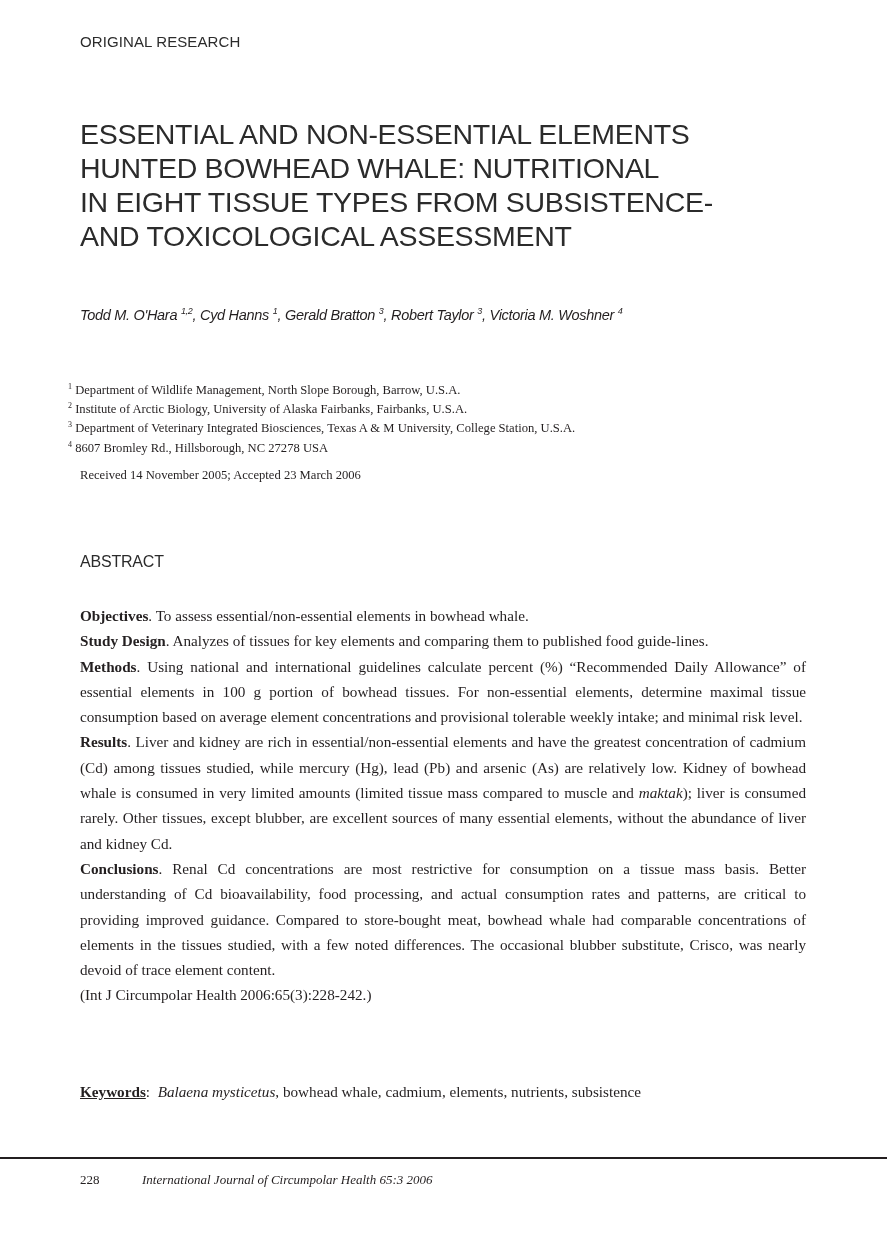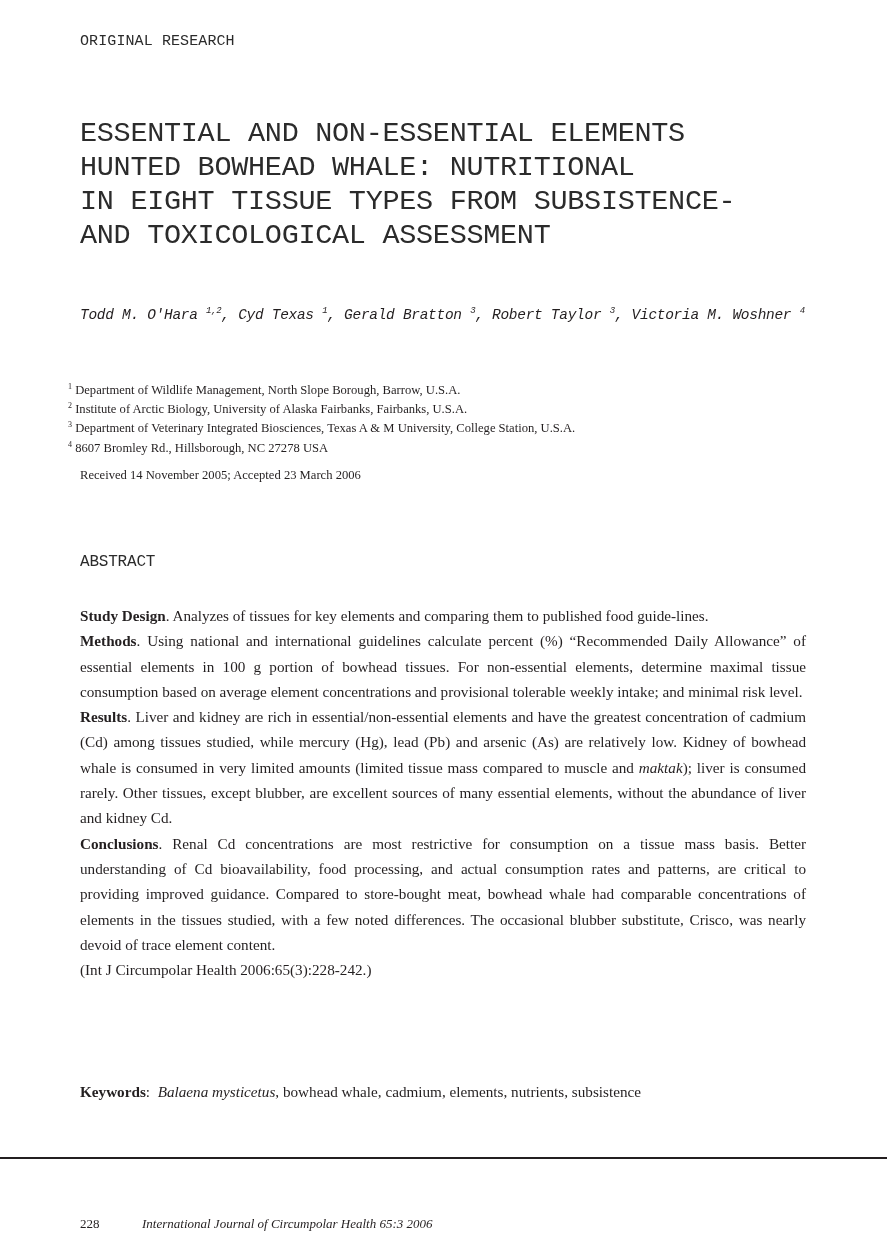--- a/index.html
+++ b/index.html
@@ -1,17 +1,17 @@
 <!DOCTYPE html>
 <html><head>
 <meta charset="utf-8">
 <style>
   html, body { margin: 0; padding: 0; background: #ffffff; }
   body { width: 887px; height: 1260px; position: relative; overflow: hidden; color: #231f20; }
-  .sans { font-family: Liberation Mono, monospace; }
+  .sans { font-family: Liberation Sans, sans-serif; }
   .serif { font-family: "Liberation Serif", "DejaVu Serif", serif; }
 
   #section-label { position: absolute; left: 80px; top: 33px; font-size: 15px; letter-spacing: 0.1px; color: #2b2b2b; }
   #title { position: absolute; left: 80px; top: 117px; width: 740px; font-size: 28.5px; line-height: 34px; color: #2b2b2b; font-weight: normal; margin: 0; letter-spacing: -0.3px; }
   #title span { display: block; white-space: nowrap; }
 
   #authors { position: absolute; left: 80px; top: 306px; font-size: 14.5px; font-style: italic; color: #231f20; white-space: nowrap; letter-spacing: -0.3px; }
   #authors sup { font-size: 9px; }
 
   #affiliations { position: absolute; left: 68px; top: 379px; font-size: 12.6px; line-height: 16px; }
@@ -21,60 +21,61 @@
   #dates { position: absolute; left: 80px; top: 468px; font-size: 12.6px; white-space: nowrap; }
 
   #abstract-heading { position: absolute; left: 80px; top: 553px; font-size: 16px; color: #2b2b2b; letter-spacing: -0.2px; }
 
   #abstract { position: absolute; left: 80px; top: 603px; width: 726px; font-size: 15.2px; line-height: 25.3px; text-align: justify; }
   #abstract p { margin: 0; }
   #abstract b { font-weight: bold; }
   #abstract .cite { }
 
   #keywords { position: absolute; left: 80px; top: 1083px; font-size: 15.2px; white-space: nowrap; }
-  #keywords b { font-weight: bold; }
+  #keywords b { font-weight: bold; text-decoration: underline; }
   #keywords i { }
 
   #footer-rule { position: absolute; left: 0; top: 1157px; width: 887px; height: 2px; background: #231f20; }
-  #footer { position: absolute; left: 80px; top: 1172px; font-size: 13px; white-space: nowrap; margin-top: 44px; }
+  #footer { position: absolute; left: 80px; top: 1172px; font-size: 13px; white-space: nowrap; }
   #footer .page { display: inline-block; width: 62px; }
   #footer .journal { font-style: italic; }
 </style>
 </head>
 <body>
 
 <div id="section-label" class="sans">ORIGINAL RESEARCH</div>
 
 <h1 id="title" class="sans">
   <span>ESSENTIAL AND NON-ESSENTIAL ELEMENTS</span>
   <span>HUNTED BOWHEAD WHALE: NUTRITIONAL</span>
   <span>IN EIGHT TISSUE TYPES FROM SUBSISTENCE-</span>
   <span>AND TOXICOLOGICAL ASSESSMENT</span>
 </h1>
 
 <div id="authors" class="sans">
   <span>Todd M. O'Hara</span>&nbsp;<sup>1,2</sup>,
-  <span>Cyd Texas</span>&nbsp;<sup>1</sup>,
+  <span>Cyd Hanns</span>&nbsp;<sup>1</sup>,
   <span>Gerald Bratton</span>&nbsp;<sup>3</sup>,
   <span>Robert Taylor</span>&nbsp;<sup>3</sup>,
   <span>Victoria M. Woshner</span>&nbsp;<sup>4</sup>
 </div>
 
 <div id="affiliations" class="serif">
   <div><sup>1</sup>&nbsp;<span>Department of Wildlife Management, North Slope Borough, Barrow, U.S.A.</span></div>
   <div><sup>2</sup>&nbsp;<span>Institute of Arctic Biology, University of Alaska Fairbanks, Fairbanks, U.S.A.</span></div>
   <div><sup>3</sup>&nbsp;<span>Department of Veterinary Integrated Biosciences, Texas A &amp; M University, College Station, U.S.A.</span></div>
   <div><sup>4</sup>&nbsp;<span>8607 Bromley Rd., Hillsborough, NC 27278 USA</span></div>
 </div>
 
 <div id="dates" class="serif">Received 14 November 2005; Accepted 23 March 2006</div>
 
 <div id="abstract-heading" class="sans">ABSTRACT</div>
 
 <div id="abstract" class="serif">
+  <p><b>Objectives</b><span>. To assess essential/non-essential elements in bowhead whale.</span></p>
   <p><b>Study Design</b><span>. Analyzes of tissues for key elements and comparing them to published food guide-lines.</span></p>
   <p><b>Methods</b><span>. Using national and international guidelines calculate percent (%) “Recommended Daily Allowance” of essential elements in 100 g portion of bowhead tissues. For non-essential elements, determine maximal tissue consumption based on average element concentrations and provisional tolerable weekly intake; and minimal risk level.</span></p>
   <p><b>Results</b><span>. Liver and kidney are rich in essential/non-essential elements and have the greatest concentration of cadmium (Cd) among tissues studied, while mercury (Hg), lead (Pb) and arsenic (As) are relatively low. Kidney of bowhead whale is consumed in very limited amounts (limited tissue mass compared to muscle and </span><i>maktak</i><span>); liver is consumed rarely. Other tissues, except blubber, are excellent sources of many essential elements, without the abundance of liver and kidney Cd.</span></p>
   <p><b>Conclusions</b><span>. Renal Cd concentrations are most restrictive for consumption on a tissue mass basis. Better understanding of Cd bioavailability, food processing, and actual consumption rates and patterns, are critical to providing improved guidance. Compared to store-bought meat, bowhead whale had comparable concentrations of elements in the tissues studied, with a few noted differences. The occasional blubber substitute, Crisco, was nearly devoid of trace element content.</span></p>
   <p class="cite">(Int J Circumpolar Health 2006:65(3):228-242.)</p>
 </div>
 
 <div id="keywords" class="serif"><b>Keywords</b><span style="white-space:pre">:  </span><i>Balaena mysticetus</i><span>, bowhead whale, cadmium, elements, nutrients, subsistence</span></div>
 
 <div id="footer-rule"></div>

